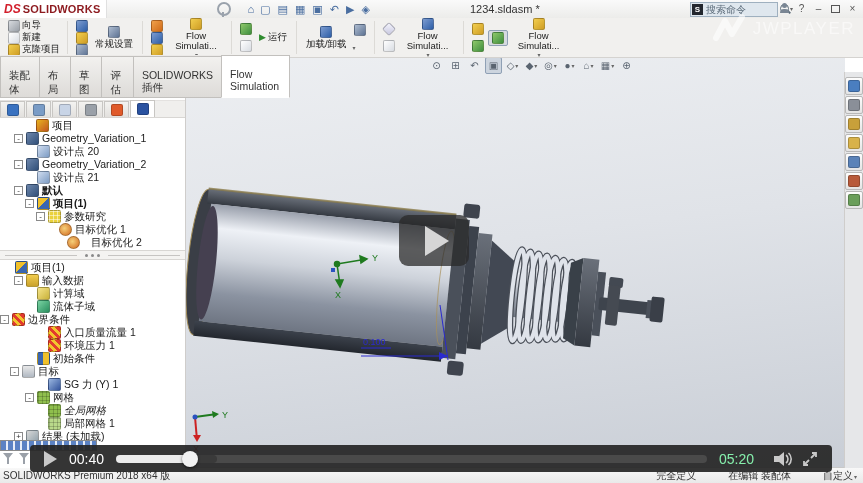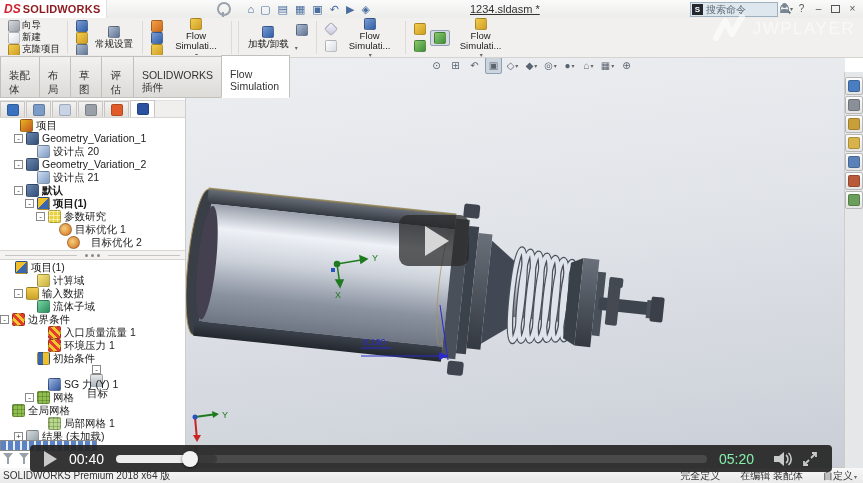--- a/index.html
+++ b/index.html
@@ -13,21 +13,21 @@
   .logo .sw{color:#8d1a1f;font-weight:bold;font-size:11px;letter-spacing:.2px;}
   .menus{display:flex;margin-left:6px;}
   .menu{padding:0 7px;line-height:18px;color:#222;cursor:default;}
   .pin{width:10px;height:10px;margin:0 6px;border-radius:50%;border:2px solid #9aa2ac;position:relative;}
   .pin::after{content:"";position:absolute;left:3px;top:8px;width:2px;height:5px;background:#9aa2ac;}
   .quickbar{display:flex;align-items:center;margin-left:8px;gap:2px;}
   .qi{display:flex;align-items:center;height:15px;padding:0 2px;border-radius:2px;color:#4a6ea0;font-size:11px;}
   .qi .glyph{line-height:15px;}
   .dd{display:none;font-size:6px;color:#666;margin-left:1px;}
   .dd.on{display:inline;}
-  .doc-title{position:absolute;left:470px;top:0;line-height:18px;color:#333;font-size:11px;text-decoration:underline;}
+  .doc-title{position:absolute;left:470px;top:0;line-height:18px;color:#333;font-size:11px;}
   .search{position:absolute;left:690px;top:2px;width:86px;height:13px;background:#dfe7ee;border:1px solid #9fb0bf;
           display:flex;align-items:center;overflow:hidden;}
   .sw-badge{width:11px;height:11px;background:#23272e;color:#fff;font-size:8px;font-weight:bold;
             display:flex;align-items:center;justify-content:center;margin:0 3px 0 1px;}
   .ph{color:#5a6a78;font-size:10px;}
   .mag{position:absolute;left:780px;top:2px;display:flex;align-items:center;height:13px;}
   .mg{width:7px;height:7px;border:1.5px solid #5a6a78;border-radius:50%;position:relative;display:inline-block;}
   .mg::after{content:"";position:absolute;left:6px;top:6px;width:4px;height:1.5px;background:#5a6a78;transform:rotate(45deg);}
   .wc{min-width:13px;text-align:center;line-height:18px;color:#555;font-size:10px;padding:0 2px;}
   .wcs{position:absolute;right:2px;top:0;display:flex;}
@@ -116,21 +116,21 @@
        display:flex;align-items:center;justify-content:center;margin:1px auto;border-radius:2px;}
   
   .filmstrip{position:absolute;left:0;top:440px;width:95px;height:9px;border:1px solid #8a8a8a;
              background:repeating-linear-gradient(90deg,#5b82c4 0 5px,#e8eef8 5px 7px);z-index:5;}
   .funnels{position:absolute;left:3px;top:453px;display:flex;gap:6px;z-index:5;}
   .funnel{width:0;height:0;border-left:5px solid transparent;border-right:5px solid transparent;border-top:6px solid #9aa0a8;position:relative;}
   .funnel::after{content:"";position:absolute;left:-1px;top:-1px;width:2px;height:6px;background:#9aa0a8;}
   .statusbar{position:absolute;left:0;bottom:0;right:0;height:15px;background:linear-gradient(#f8f8f8,#e9e9e9);
              border-top:1px solid #c8c8c8;font-size:10px;color:#333;z-index:2;}
   .sb-left{position:absolute;left:3px;top:0;line-height:15px;}
-  .sb-right{position:absolute;right:6px;top:0;display:flex;align-items:center;height:15px;gap:20px;}
+  .sb-right{position:absolute;right:6px;top:0;display:flex;align-items:center;height:15px;gap:32px;}
   
   .watermark{position:absolute;right:8px;top:14px;display:flex;align-items:center;z-index:10;}
   .watermark .wm-text{color:rgba(255,255,255,.55);font-size:17px;letter-spacing:1.5px;}
   .bigplay{position:absolute;left:399px;top:215px;width:70px;height:51px;background:rgba(42,42,42,.75);
            border-radius:9px;display:flex;align-items:center;justify-content:center;z-index:10;cursor:pointer;}
   .bigplay .tri{width:0;height:0;border-left:24px solid #d6d6d6;border-top:15px solid transparent;border-bottom:15px solid transparent;margin-left:6px;}
   .playerbar{position:absolute;left:30px;top:445px;width:802px;height:27px;background:rgba(38,38,38,.93);
              border-radius:4px;display:flex;align-items:center;padding:0 14px;box-sizing:border-box;z-index:12;}
   .pb-play{width:0;height:0;border-left:13px solid #c9c9c9;border-top:8px solid transparent;border-bottom:8px solid transparent;cursor:pointer;flex:none;}
   .pb-time{color:#fff;font-size:14px;margin:0 12px;flex:none;}
@@ -252,20 +252,29 @@
           <span class="mic c-blue"></span>
           <span class="mic c-gold"></span>
         </div>
       <div class="bigbtn">
           <span class="mic c-gold"></span>
           <span class="blbl">Flow Simulati...</span>
           <span class="dd on">▾</span>
         </div>
     </div>
     <div class="vsep"></div>
+    <div class="tgroup">
+      <div class="icol">
+          <span class="mic c-green"></span>
+          <span class="mic c-light"></span>
+        </div>
+      <div class="bigbtn">
+          <span><span class="runic">▶</span><span>运行</span></span>
+        </div>
+    </div>
     <div class="vsep"></div>
     <div class="tgroup">
       <div class="bigbtn">
           <span class="mic c-blue"></span>
           <span class="blbl">加载/卸载</span>
         </div>
       <div class="icol">
           <span class="mic c-steel"></span>
           <span class="dd on">▾</span>
         </div>
@@ -502,21 +511,21 @@
         </div>
         <div class="ptab">
           <span class="tpi" style="background: rgb(224, 90, 42);"></span>
         </div>
         <div class="ptab active">
           <span class="tpi" style="background: rgb(42, 82, 160);"></span>
         </div>
       </div>
     <div class="tree" style="height:131px">
 
-    <div class="trw" style="padding-left: 8px;">
+    <div class="trw" style="padding-left: 8px; margin-left: 16px;">
         <span class="exp"></span>
         <span class="tic ic-project-root"></span>
         <span class="tlb">项目</span>
       </div>
         <div class="trw" style="padding-left: 14px;">
         <span class="exp on"></span>
         <span class="tic ic-variation"></span>
         <span class="tlb">Geometry_Variation_1</span>
       </div>
         <div class="trw" style="padding-left: 25px;">
@@ -567,30 +576,30 @@
         <i></i>
         <span class="ln"></span>
       </div>
     <div class="tree">
 
     <div class="trw" style="padding-left: 3px;">
         <span class="exp"></span>
         <span class="tic ic-fs-project"></span>
         <span class="tlb">项目(1)</span>
       </div>
+        <div class="trw" style="padding-left: 14px;">
+        <span class="exp on"></span>
+        <span class="tic ic-input-data"></span>
+        <span class="tlb">输入数据</span>
+      </div>
         <div class="trw" style="padding-left: 25px;">
         <span class="exp"></span>
         <span class="tic ic-comp-domain"></span>
         <span class="tlb">计算域</span>
       </div>
-        <div class="trw" style="padding-left: 14px;">
-        <span class="exp on"></span>
-        <span class="tic ic-input-data"></span>
-        <span class="tlb">输入数据</span>
-      </div>
         <div class="trw" style="padding-left: 25px;">
         <span class="exp"></span>
         <span class="tic ic-fluid-subdomain"></span>
         <span class="tlb">流体子域</span>
       </div>
         <div class="trw" style="">
         <span class="exp on"></span>
         <span class="tic ic-boundary"></span>
         <span class="tlb">边界条件</span>
       </div>
@@ -602,36 +611,36 @@
         <div class="trw" style="padding-left: 36px;">
         <span class="exp"></span>
         <span class="tic ic-boundary-item"></span>
         <span class="tlb">环境压力 1</span>
       </div>
         <div class="trw" style="padding-left: 25px;">
         <span class="exp"></span>
         <span class="tic ic-initial-cond"></span>
         <span class="tlb">初始条件</span>
       </div>
-        <div class="trw" style="padding-left: 10px; flex-direction: column;">
+        <div class="trw" style="padding-left: 10px;">
         <span class="exp on"></span>
         <span class="tic ic-goals"></span>
         <span class="tlb">目标</span>
       </div>
         <div class="trw" style="padding-left: 36px; text-align: right;">
         <span class="exp"></span>
         <span class="tic ic-goal-force"></span>
         <span class="tlb">SG 力 (Y) 1</span>
       </div>
         <div class="trw" style="padding-left: 25px;">
         <span class="exp on"></span>
         <span class="tic ic-mesh"></span>
         <span class="tlb">网格</span>
       </div>
-        <div class="trw" style="">
+        <div class="trw" style="padding-left: 36px; font-style: italic;">
         <span class="exp"></span>
         <span class="tic ic-global-mesh"></span>
         <span class="tlb">全局网格</span>
       </div>
         <div class="trw" style="padding-left: 36px;">
         <span class="exp"></span>
         <span class="tic ic-local-mesh"></span>
         <span class="tlb">局部网格 1</span>
       </div>
         <div class="trw" style="padding-left: 14px;">

